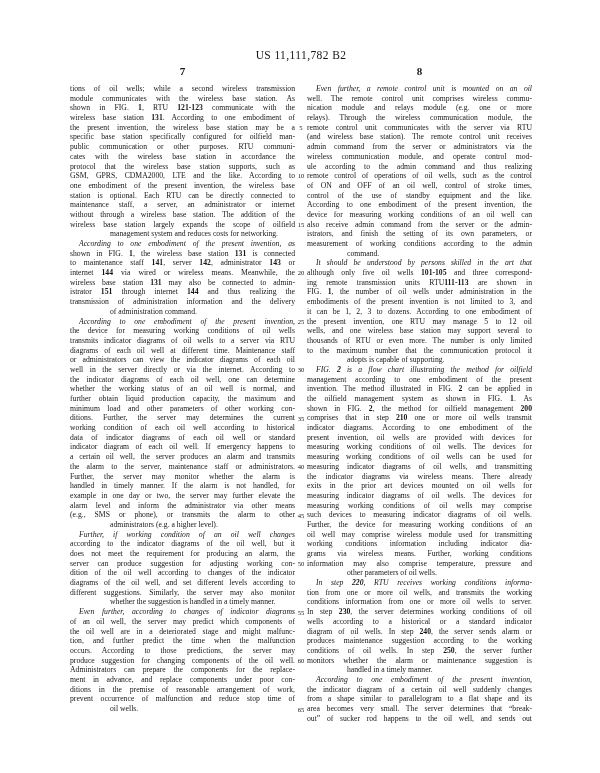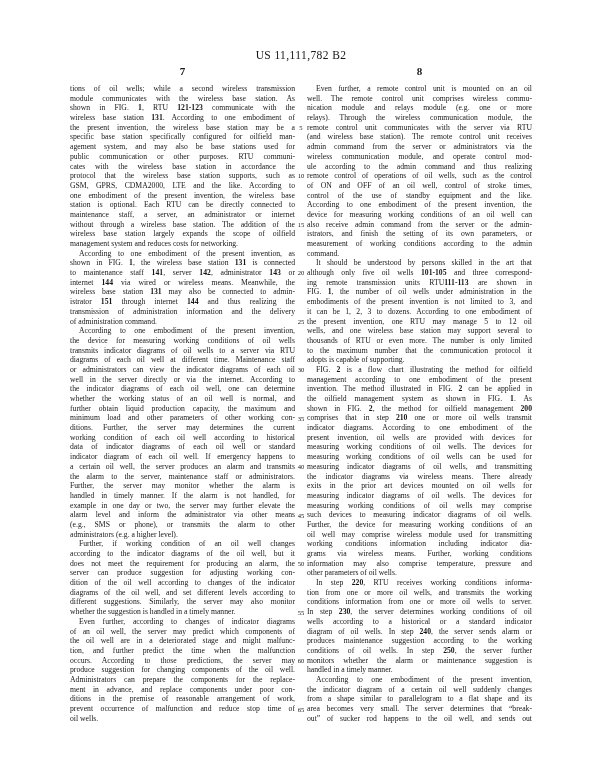--- a/index.html
+++ b/index.html
@@ -52,22 +52,22 @@
     width: 225px;
     font-size: 7.7px;
     line-height: 9.7px;
   }
   .tline {
     height: 9.7px;
     white-space: nowrap;
     text-align: justify;
     text-align-last: justify;
   }
-  .tline.pend { text-align-last: left; }
-  .tline.indent { text-indent: 9px; }
+  .tline.pend { text-align-last: left; margin-left: 40px; }
+  .tline.indent { text-indent: 9px; font-style: italic; }
   .tline b { font-weight: bold; }
   .gutter {
     width: 12px;
     flex: 0 0 12px;
   }
   .gutter-block {
     height: 48.5px; 
     display: flex;
     align-items: flex-end;
     justify-content: center;
@@ -91,21 +91,20 @@
   </div>
 
   <div class="textbody">
     <div class="tcol" id="left-col">
         <div class="tline"><span>tions of oil wells; while a second wireless transmission</span></div>
         <div class="tline"><span>module communicates with the wireless base station. As</span></div>
         <div class="tline"><span>shown in FIG. </span><b>1</b><span>, RTU </span><b>121-123</b><span> communicate with the</span></div>
         <div class="tline"><span>wireless base station </span><b>131</b><span>. According to one embodiment of</span></div>
         <div class="tline"><span>the present invention, the wireless base station may be a</span></div>
         <div class="tline"><span>specific base station specifically configured for oilfield man-</span></div>
-        <div class="tline"><span>agement system, and may also be base stations used for</span></div>
         <div class="tline"><span>public communication or other purposes. RTU communi-</span></div>
         <div class="tline"><span>cates with the wireless base station in accordance the</span></div>
         <div class="tline"><span>protocol that the wireless base station supports, such as</span></div>
         <div class="tline"><span>GSM, GPRS, CDMA2000, LTE and the like. According to</span></div>
         <div class="tline"><span>one embodiment of the present invention, the wireless base</span></div>
         <div class="tline"><span>station is optional. Each RTU can be directly connected to</span></div>
         <div class="tline"><span>maintenance staff, a server, an administrator or internet</span></div>
         <div class="tline"><span>without through a wireless base station. The addition of the</span></div>
         <div class="tline"><span>wireless base station largely expands the scope of oilfield</span></div>
         <div class="tline pend"><span>management system and reduces costs for networking.</span></div>

